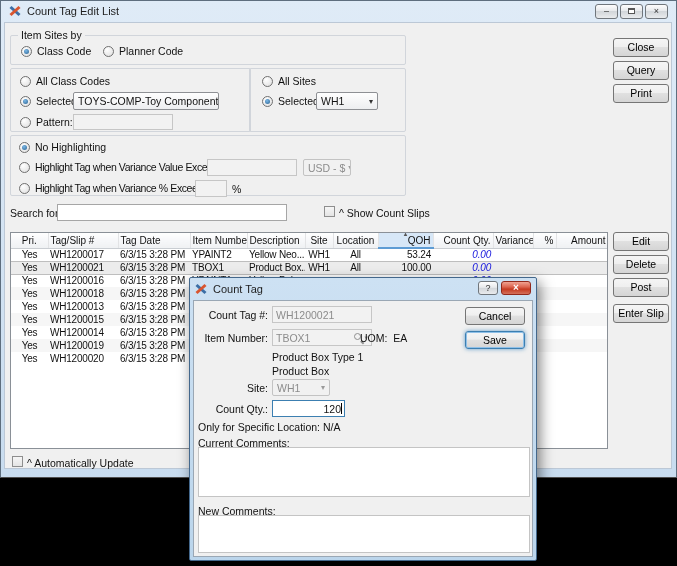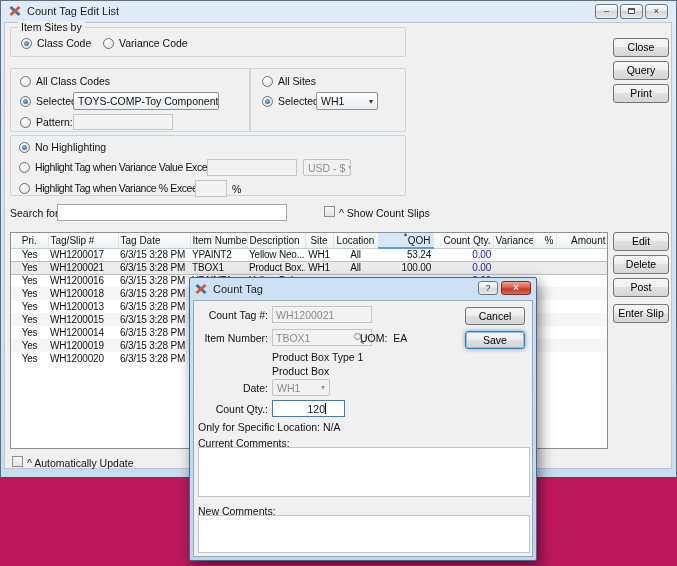--- a/index.html
+++ b/index.html
@@ -1,18 +1,18 @@
 <!DOCTYPE html>
 <html><head>
 <meta charset="utf-8">
 <style>
   * { margin:0; padding:0; box-sizing:border-box; }
   html,body { width:677px; height:566px; overflow:hidden; }
   body { font-family:"Liberation Sans","DejaVu Sans",sans-serif; font-size:10.5px; color:#111; }
-  .desktop { position:relative; width:677px; height:566px; background:#be185d; overflow:hidden; }
+  .desktop { position:relative; width:677px; height:566px; background:#000000; overflow:hidden; }
 
   
   .window { position:absolute; left:0; top:0; width:677px; height:478px;
     background:linear-gradient(#DFEBF7,#C8DCEF); border:1px solid #5E6E7E; border-bottom-color:#4F4F4F; }
   .titlebar { height:20px; display:flex; align-items:center; gap:6px; padding:0 8px; font-size:11px; color:#1E1E1E; }
   .titlebar .ttl { flex:0 1 auto; white-space:nowrap; }
   .win-controls { position:absolute; top:3px; right:8px; display:flex; gap:2px; }
   .wbtn { width:23px; height:15px; border:1px solid #70767C; border-radius:3px; text-align:center;
     background:linear-gradient(#FDFDFD,#E7E9EC 45%,#D2D6DA 50%,#E9EBED); font-size:9px; line-height:12px; color:#333; }
   .restore-box { display:inline-block; width:7px; height:6px; border:1px solid #555; border-top-width:2px; background:#fff; margin-top:3px; }
@@ -45,21 +45,21 @@
   .table-wrap { position:absolute; left:5px; top:209px; width:598px; height:217px;
     background:#fff; border:1px solid #8A9097; overflow:hidden; }
   table { border-collapse:collapse; table-layout:fixed; width:597px; font-size:10px; }
   th { font-weight:normal; height:15px; padding:0 2px; position:relative; white-space:nowrap; overflow:hidden;
     background:linear-gradient(#FFFFFF,#F6F7F9 50%,#EFF1F3); border-right:1px solid #E2E3E5; border-bottom:1px solid #C9CDD2; }
   th.sorted { background:#D7E7F7; border-bottom:2px solid #5E9CD4; }
   .sort-caret { position:absolute; top:-3px; left:50%; transform:translateX(-50%); font-size:7px; color:#555; }
   td { height:13px; padding:0 2px; white-space:nowrap; overflow:hidden; letter-spacing:-0.2px; }
   tbody tr:nth-child(even) td { background:#F6F6F6; }
   tbody tr.selected td { background:#ECECEC; border-top:1px solid #BEBEBE; border-bottom:1px solid #BEBEBE; }
-  td.qty { color:#1414DC; }
+  td.qty { color:#1414DC;font-style:italic; }
   .al-c { text-align:center; } .al-l { text-align:left;margin-left:19px; } .al-r { text-align:right; }
 
   
   .dialog { position:absolute; left:189px; top:277px; width:348px; z-index:20;
     background:linear-gradient(#CDE1F3,#BBD5EB); border:1px solid #44688C; border-radius:2px;
     padding:0 3px 3px; box-shadow:3px 5px 14px rgba(0,0,0,.5); }
   .dialog .titlebar { padding:11px 2px; }
   .dlg-controls { position:absolute; top:3px; right:5px; display:flex; gap:3px; }
   .dbtn-help { width:20px; height:14px; border:1px solid #70767C; border-radius:3px; text-align:center;
     background:linear-gradient(#FDFDFD,#E7E9EC 45%,#D2D6DA 50%,#E9EBED); font-size:9px; line-height:12px; color:#333; }
@@ -68,21 +68,21 @@
   .dialog-content { position:relative; height:257px; background:#F0F0F0; border:1px solid #9AA7B4; }
   .rlab { position:absolute; width:72px; text-align:right; white-space:nowrap; }
   .dfield { display:flex; align-items:center; }
   .mag { position:relative; width:11px; height:11px; display:inline-block; flex:none; }
   .mag::before { content:''; position:absolute; left:1px; top:1px; width:5px; height:5px; border:1.5px solid #909090; border-radius:50%; }
   .mag::after { content:''; position:absolute; left:7.5px; top:8px; width:4px; height:1.5px; background:#909090;
     transform:rotate(45deg); transform-origin:left center; }
   .ta { position:absolute; border:1px solid #C4C4C4; background:#fff; resize:none; font-family:inherit; font-size:10.5px; }
   .caret-bar { display:inline-block; width:1px; height:11px; background:#000; vertical-align:middle; }
   .qty-input { display:flex; align-items:center; justify-content:flex-end; background:#fff;
-    border:1px solid #3C7FB1; position:absolute; padding:0 18px; }
+    border:1px solid #3C7FB1; position:absolute; padding:0 2px; }
 </style>
 </head>
 <body>
 
 <div class="desktop">
 
   <div class="window">
     <div class="titlebar">
       <svg width="12" height="12" viewBox="0 0 12 12">
         <path d="M1.5 2 L10.5 10" stroke="#3C6EA5" stroke-width="3"></path>
@@ -91,29 +91,29 @@
       <span class="ttl">Count Tag Edit List</span>
       <div class="win-controls">
         <div class="wbtn"><span>–</span></div>
         <div class="wbtn"><span class="restore-box"></span></div>
         <div class="wbtn"><span>×</span></div>
       </div>
     </div>
 
     <div class="content">
 
-      <div class="gbox" style="left:5px; top:4px; width:396px; height:30px;">
+      <div class="gbox" style="left:5px; top:12px; width:396px; height:30px;">
         <span class="legend">Item Sites by</span>
         <label class="radio-row" style="left:10px; top:9px;">
           <span class="radio checked"></span>
           <span>Class Code</span>
         </label>
         <label class="radio-row" style="left:92px; top:9px;">
           <span class="radio"></span>
-          <span>Variance Code</span>
+          <span>Planner Code</span>
         </label>
       </div>
 
       <div class="gbox" style="left:5px; top:45px; width:241px; height:64px;">
         <label class="radio-row" style="left:9px; top:6px;">
           <span class="radio"></span>
           <span>All Class Codes</span>
         </label>
         <label class="radio-row" style="left:9px; top:26px;">
           <span class="radio checked"></span>
@@ -378,21 +378,21 @@
         </span>
       </div>
       <span class="lbl" style="left:166px; top:31px;">
         <span>UOM:</span>&nbsp;&nbsp;<span>EA</span>
       </span>
       <div class="btn default" style="left:271px; top:30px; width:60px; height:18px;">Save</div>
 
       <span class="lbl" style="left:78px; top:50px;">Product Box Type 1</span>
       <span class="lbl" style="left:78px; top:64px;">Product Box</span>
 
-      <span class="rlab" style="left:2px; top:81px;">Date:</span>
+      <span class="rlab" style="left:2px; top:81px;">Site:</span>
       <div class="combo disabled" style="left:78px; top:78px; width:58px; height:17px;">
         <span>WH1</span>
         <span class="arrow">▾</span>
       </div>
 
       <span class="rlab" style="left:2px; top:102px;">Count Qty.:</span>
       <div class="qty-input" style="left:78px; top:99px; width:73px; height:17px;">
         <span>120</span>
           <span class="caret-bar"></span>
       </div>

